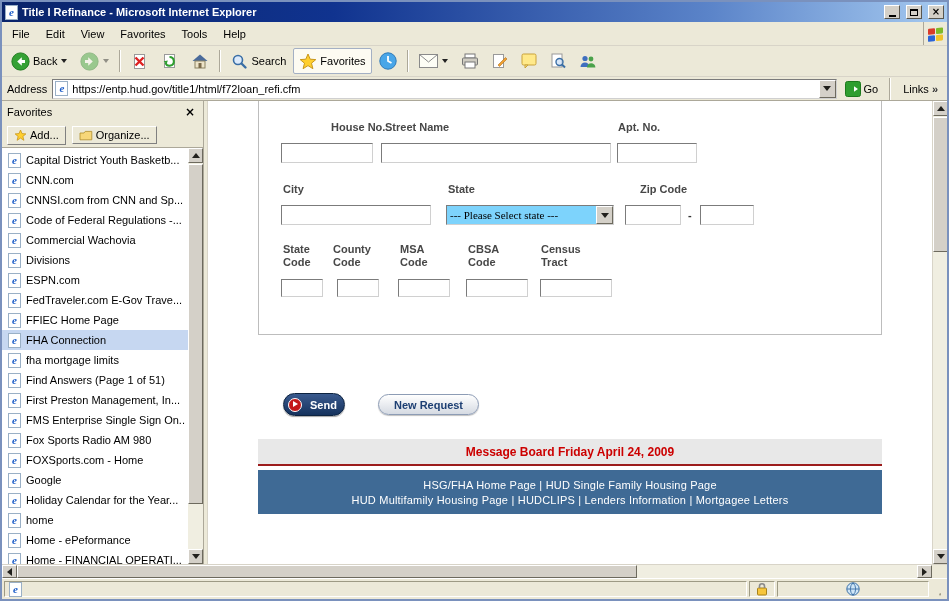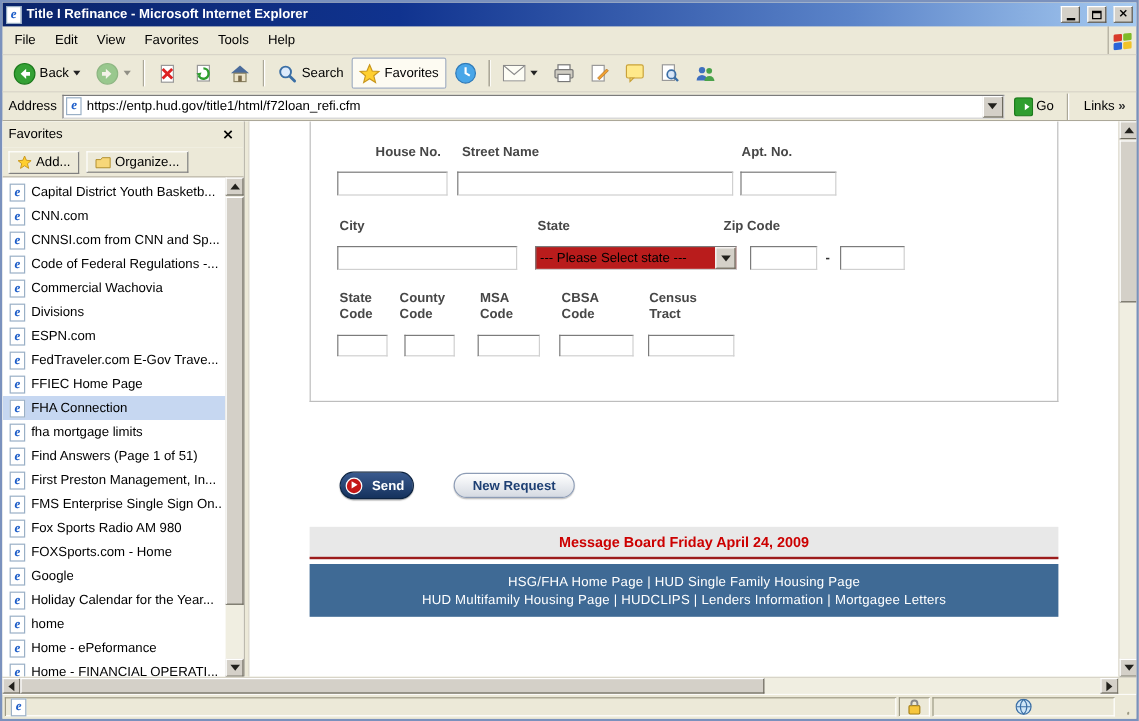--- a/index.html
+++ b/index.html
@@ -75,22 +75,22 @@
   .hsb { height:14px; flex:0 0 14px; position:relative; background:#f0eee1; border-top:1px solid #d8d4c8; }
   .hsb .sb-btn { height:13px; top:0; }
 
   
   .content { flex:1; position:relative; background:#fff; overflow:hidden; }
   .formbox { position:absolute; left:50px; top:0; width:624px; height:234px; border:1px solid #bdbdbd; border-top:none; }
   .flabel { position:absolute; font-weight:bold; font-size:11px; color:#474747; line-height:13px; }
   .txt { position:absolute; height:20px; background:#fff; border:1px solid #7b7b7b;
          border-bottom-color:#d0d0d0; border-right-color:#d0d0d0; font:11px "Liberation Sans",sans-serif; padding:0 3px; }
   .txt.small { height:18px; }
-  .xp-select { position:absolute; height:20px; background:#b91c1c; border:1px solid #7b7b7b;
-               border-bottom-color:#d0d0d0; border-right-color:#d0d0d0; display:flex; align-items:center; }
+  .xp-select { position:absolute; height:20px; background:#7dd3fc; border:1px solid #7b7b7b;
+               border-bottom-color:#d0d0d0; border-right-color:#d0d0d0; display:flex; align-items:center;font-family:Liberation Serif, serif; }
   .sel-text { flex:1; padding:0 3px; white-space:nowrap; overflow:hidden; }
   .sel-btn { width:17px; height:100%; background:#d4d0c8; border:1px solid; border-color:#fff #6d6a5e #6d6a5e #fff;
              display:flex; align-items:center; justify-content:center; }
   .dash { position:absolute; font-weight:bold; color:#333; }
 
   .send-btn { position:absolute; left:75px; top:292px; width:62px; height:23px; border-radius:12px;
               background:linear-gradient(#3a5a8e,#15325d); border:1px solid #0d2340; color:#fff;
               font:bold 11px "Liberation Sans",sans-serif; display:flex; align-items:center; gap:8px;
               padding:0 6px 0 4px; box-shadow:0 1px 1px rgba(0,0,0,.35); }
   .send-icon { width:14px; height:14px; border-radius:50%; background:#c41818; border:1.5px solid #fff; position:relative; flex:0 0 auto; }
@@ -425,30 +425,30 @@
         <span class="sb-btn" style="bottom:0; left:0;">
             <span class="t-down"></span>
           </span>
       </div>
     </div>
     <div class="splitter" style="width:4px; background:#ece9d8; border-right:1px solid #d8d4c8;"></div>
 
     <div class="content">
       <div class="formbox"></div>
 
-      <span class="flabel" style="left:61px; top:20px;padding-left:44px;">House No.</span>
+      <span class="flabel" style="left:79px; top:20px;padding-left:44px;">House No.</span>
       <span class="flabel" style="left:177px; top:20px;">Street Name</span>
       <span class="flabel" style="left:410px; top:20px;">Apt. No.</span>
       <input class="txt" style="left: 73px; top: 42px; width: 92px;">
       <input class="txt" style="left: 173px; top: 42px; width: 230px;">
       <input class="txt" style="left: 409px; top: 42px; width: 80px;">
 
       <span class="flabel" style="left:75px; top:82px;">City</span>
       <span class="flabel" style="left:240px; top:82px;">State</span>
-      <span class="flabel" style="left:395px; top:82px;">Zip Code</span>
+      <span class="flabel" style="left:432px; top:82px;">Zip Code</span>
       <input class="txt" style="left: 73px; top: 104px; width: 150px;">
       <div class="xp-select" style="left:238px; top:104px; width:168px;">
         <span class="sel-text">--- Please Select state ---</span>
         <span class="sel-btn">
             <span class="t-down"></span>
           </span>
       </div>
       <input class="txt" style="left: 417px; top: 104px; width: 56px;">
       <span class="dash" style="left:480px; top:108px;">-</span>
       <input class="txt" style="left: 492px; top: 104px; width: 54px;">

